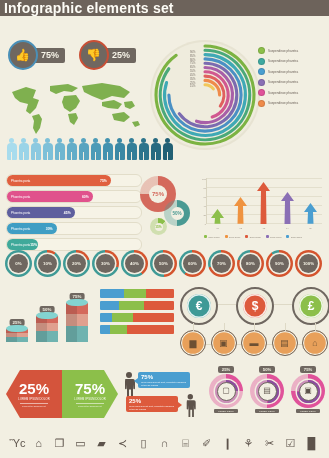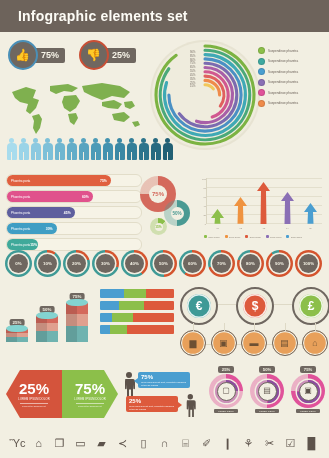--- a/index.html
+++ b/index.html
@@ -5,21 +5,21 @@
   html,body{margin:0;padding:0;}
   body{
     width:329px;height:458px;overflow:hidden;
     background:#f2efe2;
     font-family:"Liberation Sans",sans-serif;
     color:#5d534b;
   }
   .page{position:relative;width:329px;height:458px;background:#f2efe2;}
 
   
-  .header{height:32px;background:#6d635b;display:flex;align-items:center;padding:0 18px;box-sizing:border-box;}
+  .header{height:16px;background:#6d635b;display:flex;align-items:center;padding:0 4px;box-sizing:border-box;}
   .header h1{margin:0;font-size:14px;font-weight:bold;color:#fdfcf6;letter-spacing:.2px;}
 
   
   .sec{position:absolute;}
 
   
   .thumbs{left:8px;top:40px;display:flex;gap:14px;}
   .thumb{display:flex;align-items:center;}
   .thumb .ring{width:26px;height:26px;border-radius:50%;border:2.5px solid #4a90b8;background:#6f6760;
         display:flex;align-items:center;justify-content:center;color:#f2efe2;font-size:12px;z-index:2;position:relative;}

